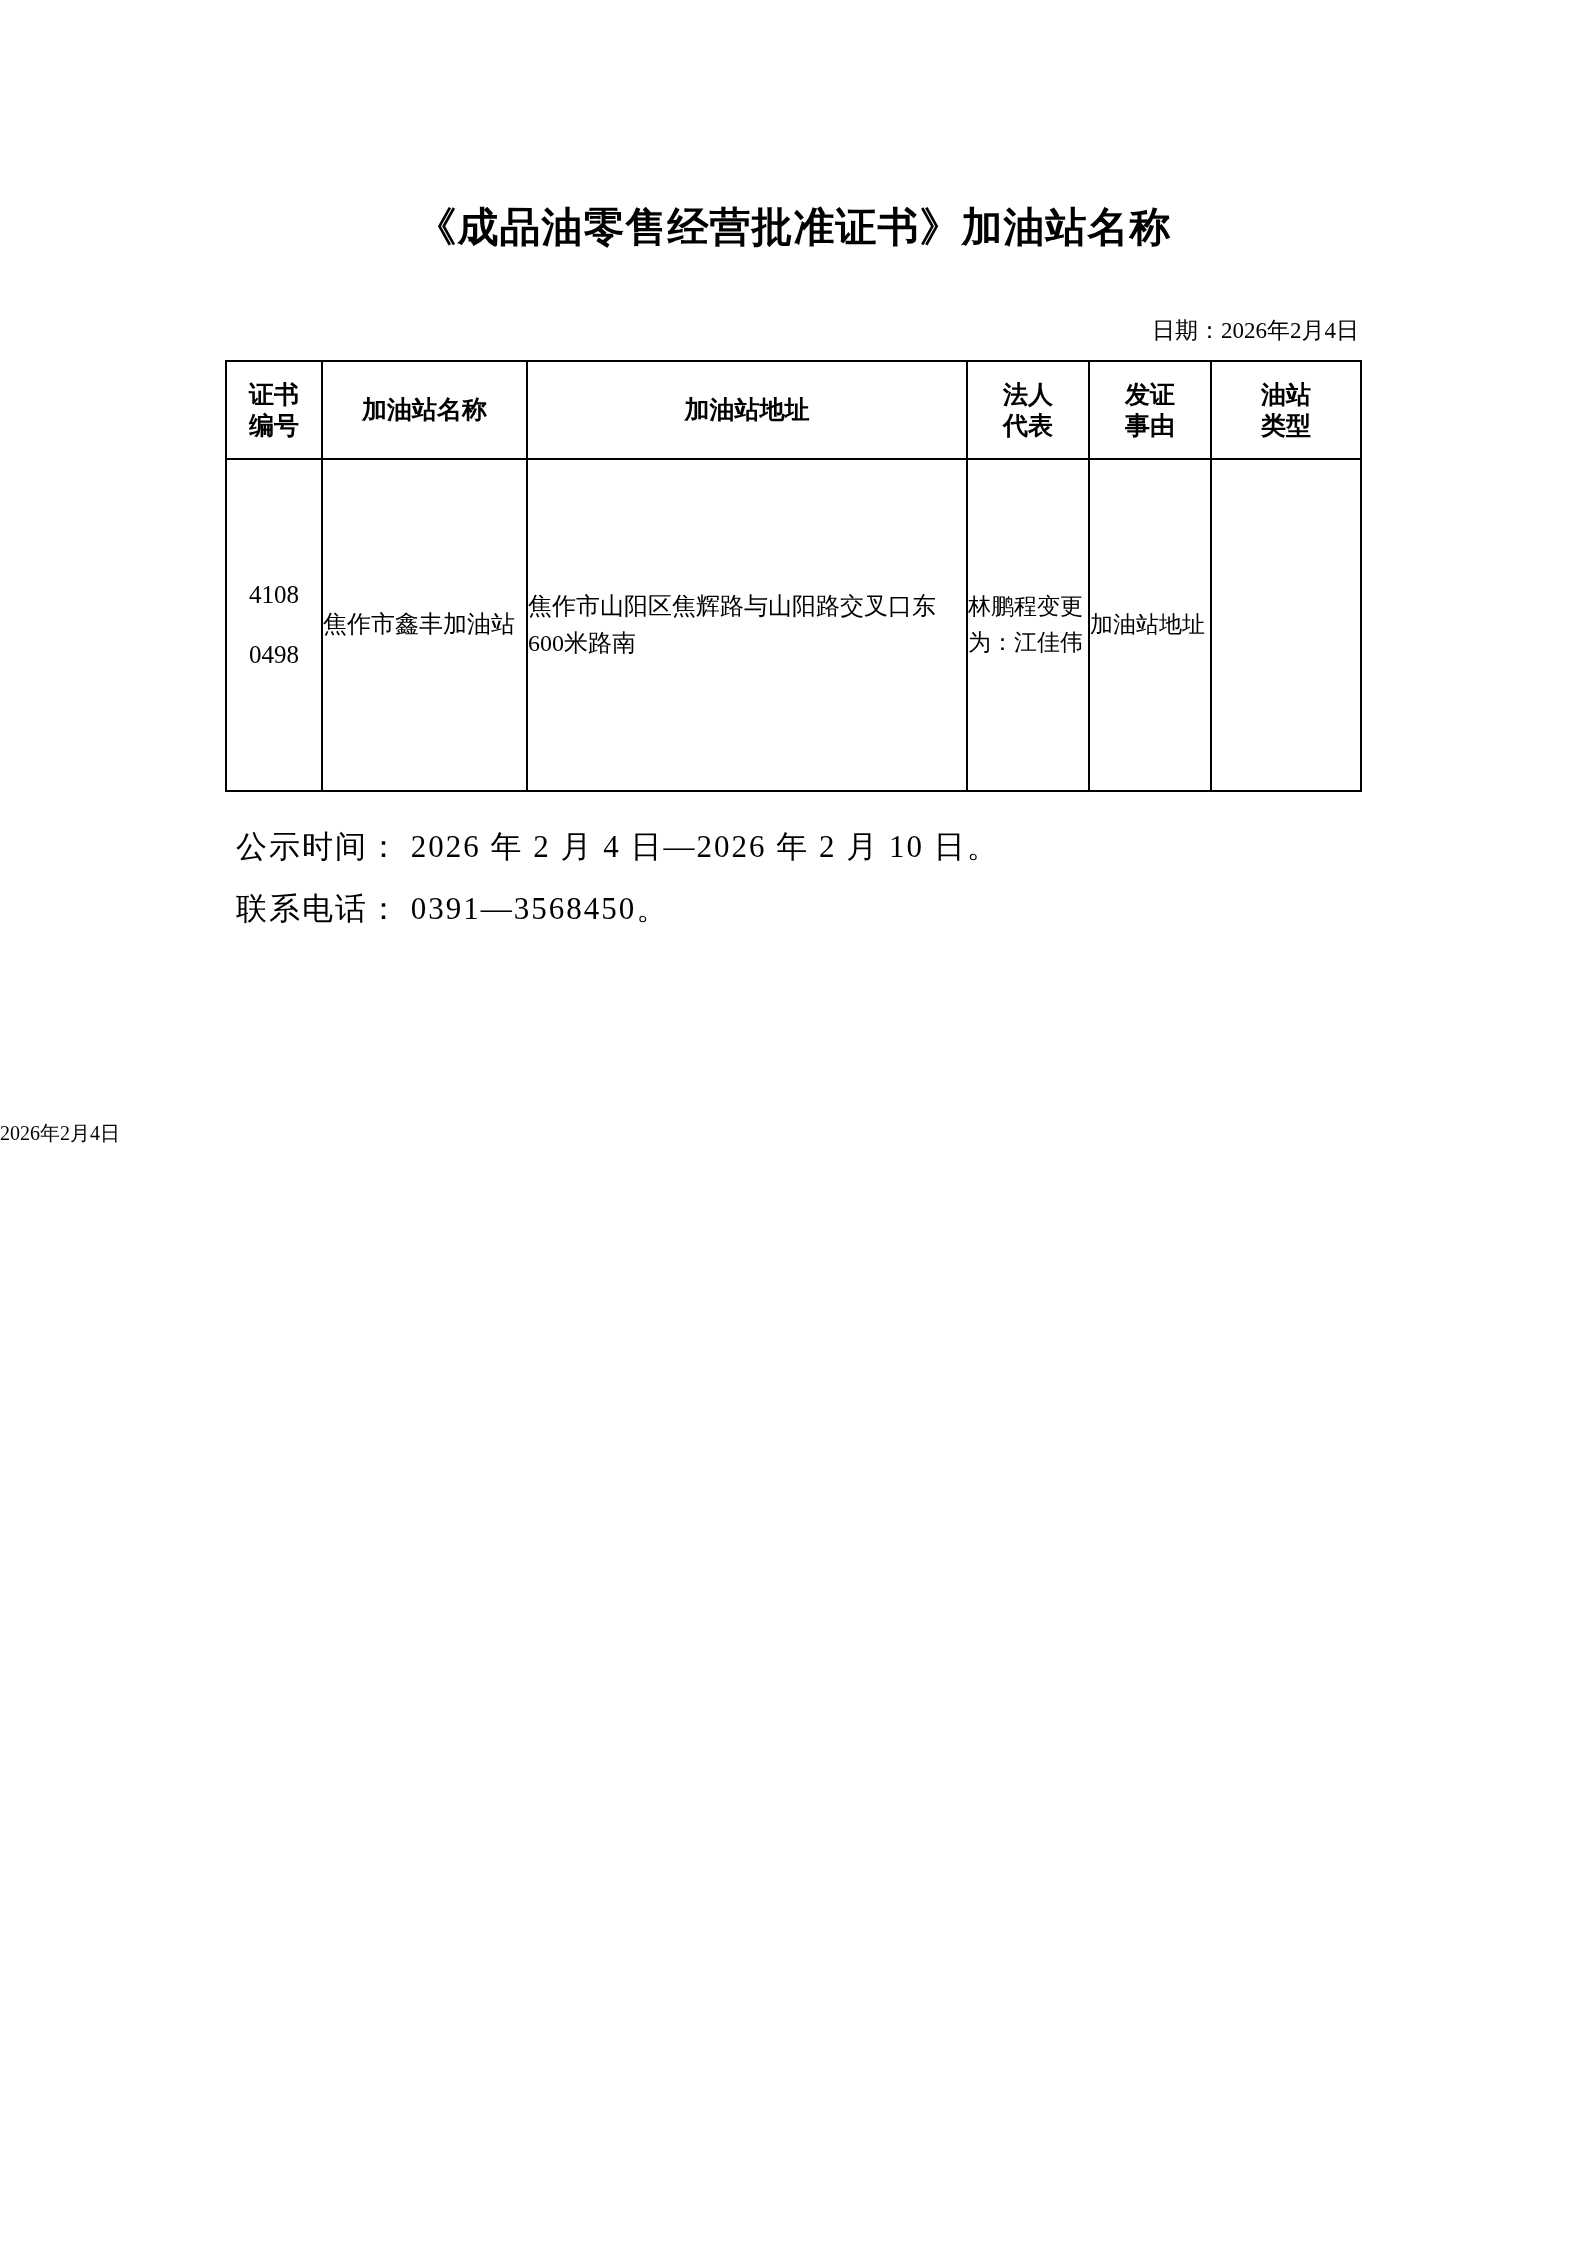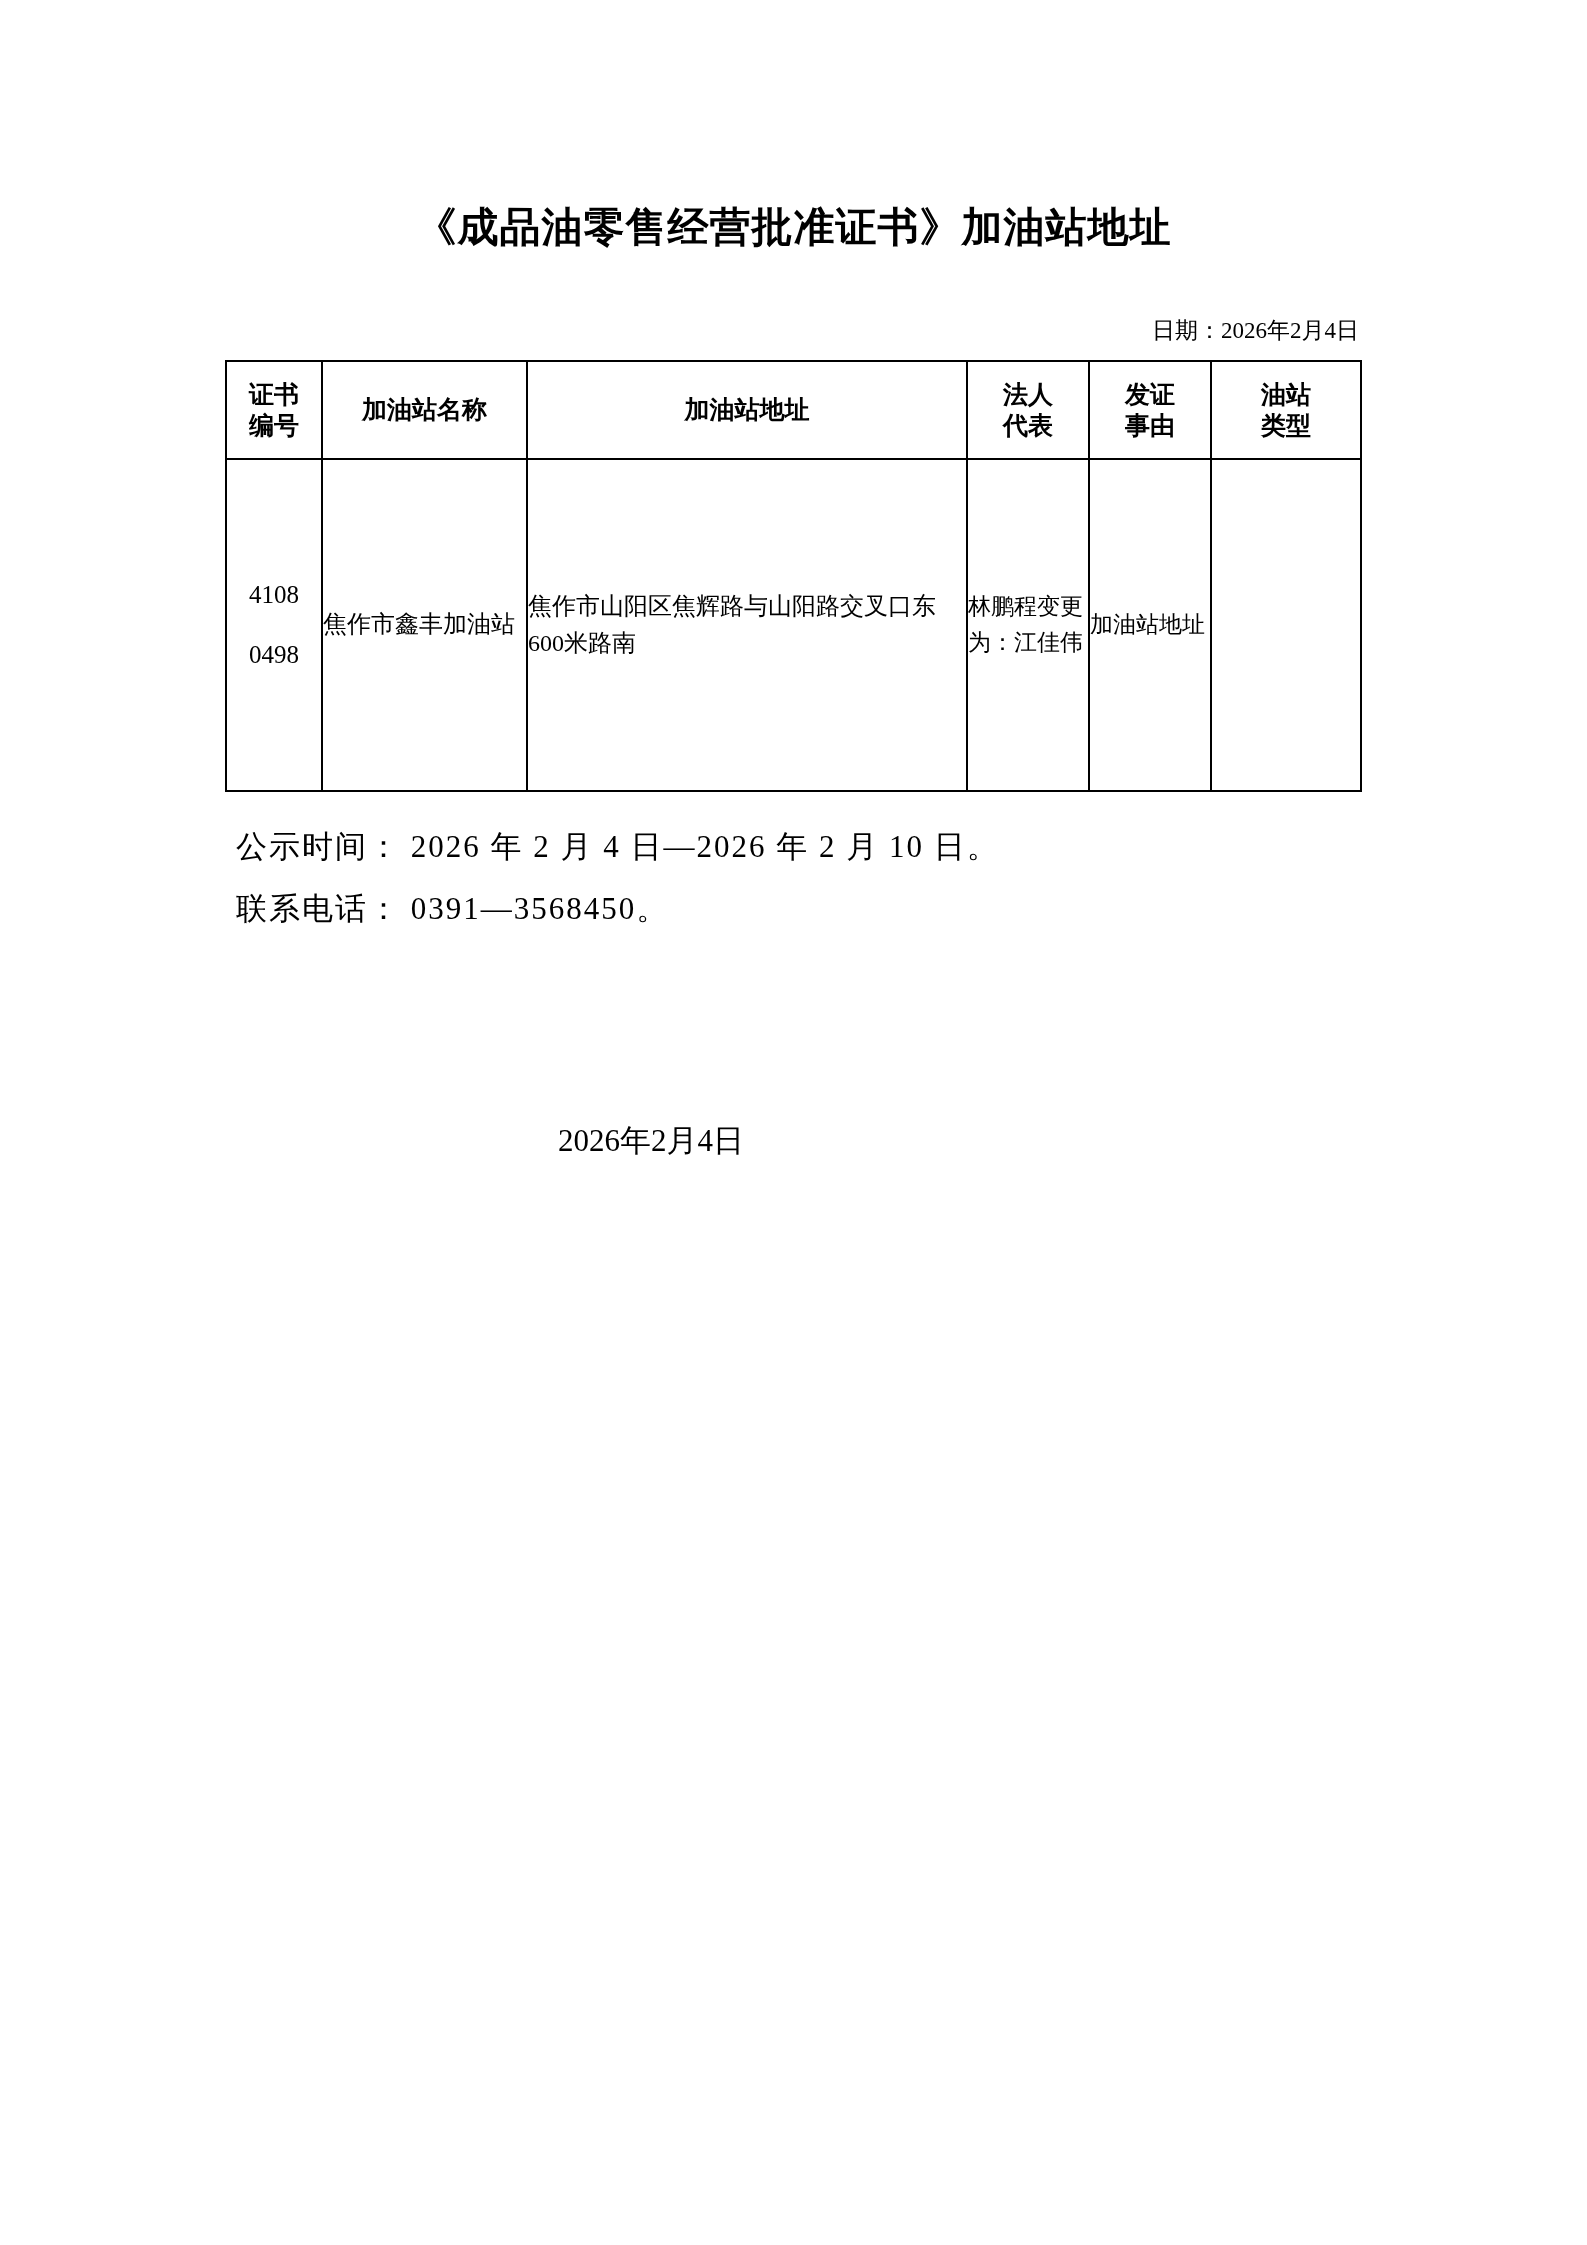--- a/index.html
+++ b/index.html
@@ -99,31 +99,31 @@
     line-height: 2.0;
     letter-spacing: 2px;
     font-family: "Liberation Serif", "DejaVu Serif", serif;
   }
   .notes div {
     white-space: pre;
   }
   .signature {
     margin-top: 180px;
     margin-right: 285px;
-    text-align: center;
-    font-size: 31px;
+    text-align: left;
+    font-size: 20px;
     font-family: "Liberation Serif", "DejaVu Serif", serif;
   }
 </style>
 </head>
 <body>
 
 <div class="page">
 
-  <h1 class="doc-title">《成品油零售经营批准证书》加油站地址</h1>
+  <h1 class="doc-title">《成品油零售经营批准证书》加油站名称</h1>
 
   <div class="date-line">日期：2026年2月4日</div>
 
   <table class="main-table">
     <colgroup>
       <col class="col-no">
       <col class="col-name">
       <col class="col-addr">
       <col class="col-legal">
       <col class="col-reason">

